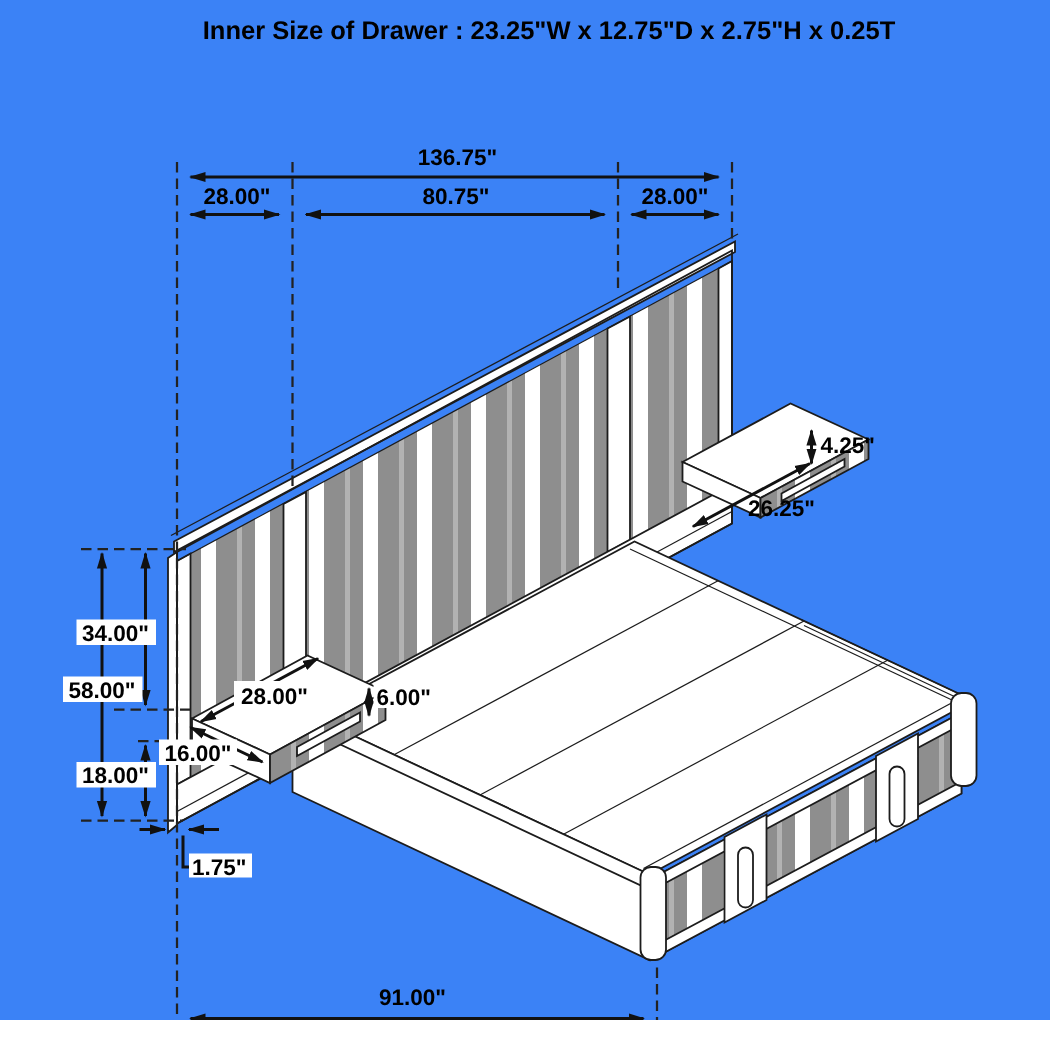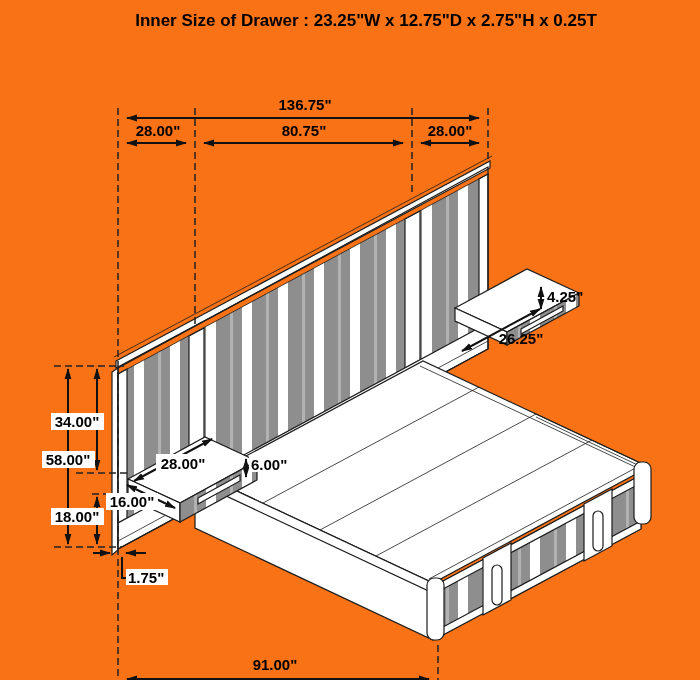--- a/index.html
+++ b/index.html
@@ -1,16 +1,16 @@
 <!DOCTYPE html>
 <html><head>
 <meta charset="utf-8">
 <style>
   html,body{margin:0;padding:0;background:#fff;}
-  .stage{width:700px;height:680px;position:relative;background:#f97316;overflow:hidden;}
+  .stage{width:700px;height:680px;position:relative;background:#3b82f6;overflow:hidden;}
   svg{display:block;}
   .lbl{font:bold 15px "Liberation Sans", sans-serif;fill:#000;}
   .title{font:bold 17px "Liberation Sans", sans-serif;fill:#000;}
   .ln{stroke:#1c1c1c;stroke-width:1.2;fill:none;}
   .thin{stroke:#1c1c1c;stroke-width:0.8;fill:none;}
   .face{fill:#ffffff;stroke:#1c1c1c;stroke-width:1.2;}
   .dim{stroke:#111;stroke-width:2;fill:none;}
   .ext{stroke:#222;stroke-width:1.5;fill:none;stroke-dasharray:7 4;}
   .bg{fill:#ffffff;}
 </style>

